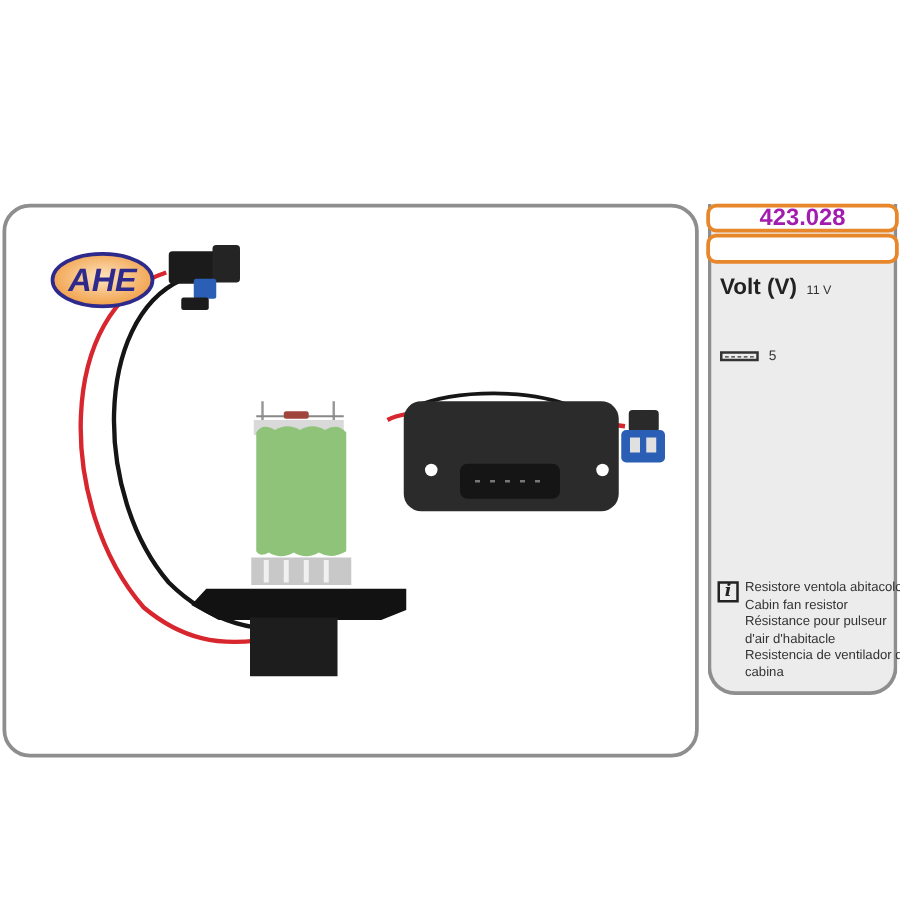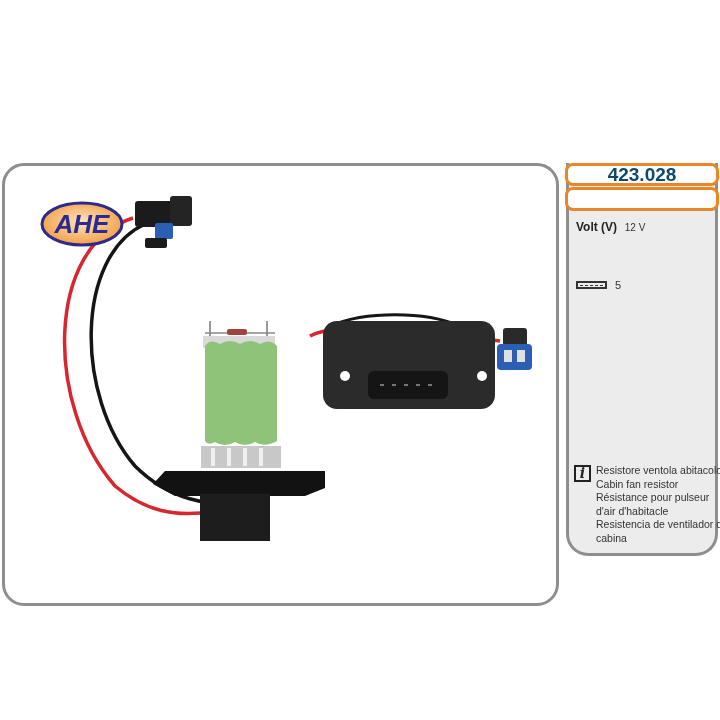--- a/index.html
+++ b/index.html
@@ -1,22 +1,22 @@
 <!DOCTYPE html>
 <html><head>
 <meta charset="utf-8">
 <style>
   html, body { margin:0; padding:0; }
   body { width:720px; height:720px; background:#ffffff; position:relative; overflow:hidden; font-family:"Liberation Sans", sans-serif; }
   .left-panel { position:absolute; left:2px; top:163px; width:557px; height:443px; border:3px solid #8e8e8e; border-radius:22px; background:#ffffff; box-sizing:border-box; overflow:hidden; }
   .right-panel { position:absolute; left:566px; top:163px; width:152px; height:393px; border:3px solid #8e8e8e; border-top:none; border-radius:0 0 22px 22px; background:#ececec; box-sizing:border-box; }
-  .code-box { position:absolute; left:565px; top:163px; width:154px; height:23px; border:3px solid #e8862a; border-radius:8px; background:#ffffff; box-sizing:border-box; display:flex; align-items:center; justify-content:center; font-weight:bold; font-size:19px; color:#0c4a6e; }
+  .code-box { position:absolute; left:565px; top:163px; width:154px; height:23px; border:3px solid #e8862a; border-radius:8px; background:#ffffff; box-sizing:border-box; display:flex; align-items:center; justify-content:center; font-weight:bold; font-size:19px; color:#a21caf; }
   .empty-box { position:absolute; left:565px; top:187px; width:154px; height:24px; border:3px solid #e8862a; border-radius:8px; background:#ffffff; box-sizing:border-box; }
   .spec-volt { position:absolute; left:576px; top:219px; font-size:13px; color:#222; }
-  .spec-volt .lbl { font-weight:bold; font-size:12px; }
+  .spec-volt .lbl { font-weight:bold; font-size:18px; }
   .spec-volt .val { font-size:10px; margin-left:4px; color:#333; }
   .spec-pins { position:absolute; left:576px; top:279px; display:flex; align-items:center; font-size:11px; color:#333; }
   .conn-icon { width:31px; height:8px; border:2px solid #333; box-sizing:border-box; display:flex; align-items:center; justify-content:center; margin-right:8px; }
   .conn-icon span { display:block; width:23px; border-top:1px dashed #333; }
   .desc { position:absolute; left:574px; top:464px; display:flex; }
   .info-icon { width:17px; height:17px; border:2px solid #222; box-sizing:border-box; font-family:"DejaVu Serif", serif; font-style:italic; font-weight:bold; font-size:14px; line-height:13px; text-align:center; color:#222; margin-right:5px; margin-top:1px; }
   .desc-text { font-size:10.5px; line-height:13.5px; color:#333; white-space:nowrap; }
   .logo { position:absolute; left:37px; top:198px; width:84px; height:46px; }
   .product { position:absolute; left:0; top:0; }
 </style>
@@ -78,21 +78,21 @@
     <text x="42" y="32" text-anchor="middle" font-family="Liberation Sans, sans-serif" font-weight="bold" font-style="italic" font-size="26" fill="#2e2a8c">AHE</text>
   </svg>
 </div>
 
 <div class="right-panel"></div>
 <div class="code-box">423.028</div>
 <div class="empty-box"></div>
 
 <div class="spec-volt">
   <span class="lbl">Volt (V)</span>
-  <span class="val">12 V</span>
+  <span class="val">11 V</span>
 </div>
 
 <div class="spec-pins">
   <div class="conn-icon">
       <span></span>
     </div>
   <span>5</span>
 </div>
 
 <div class="desc">

